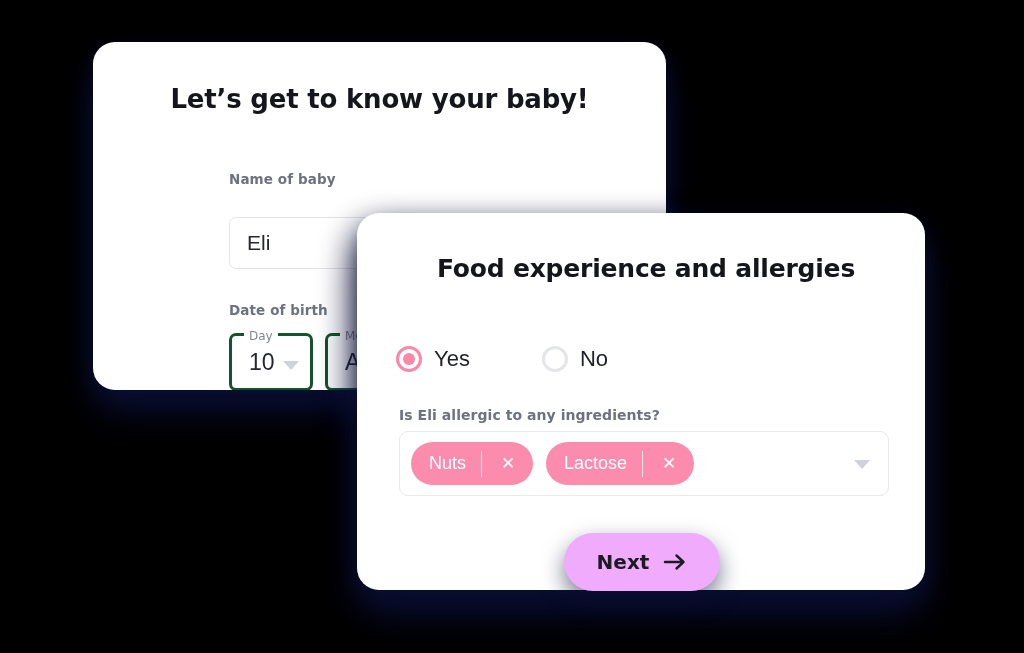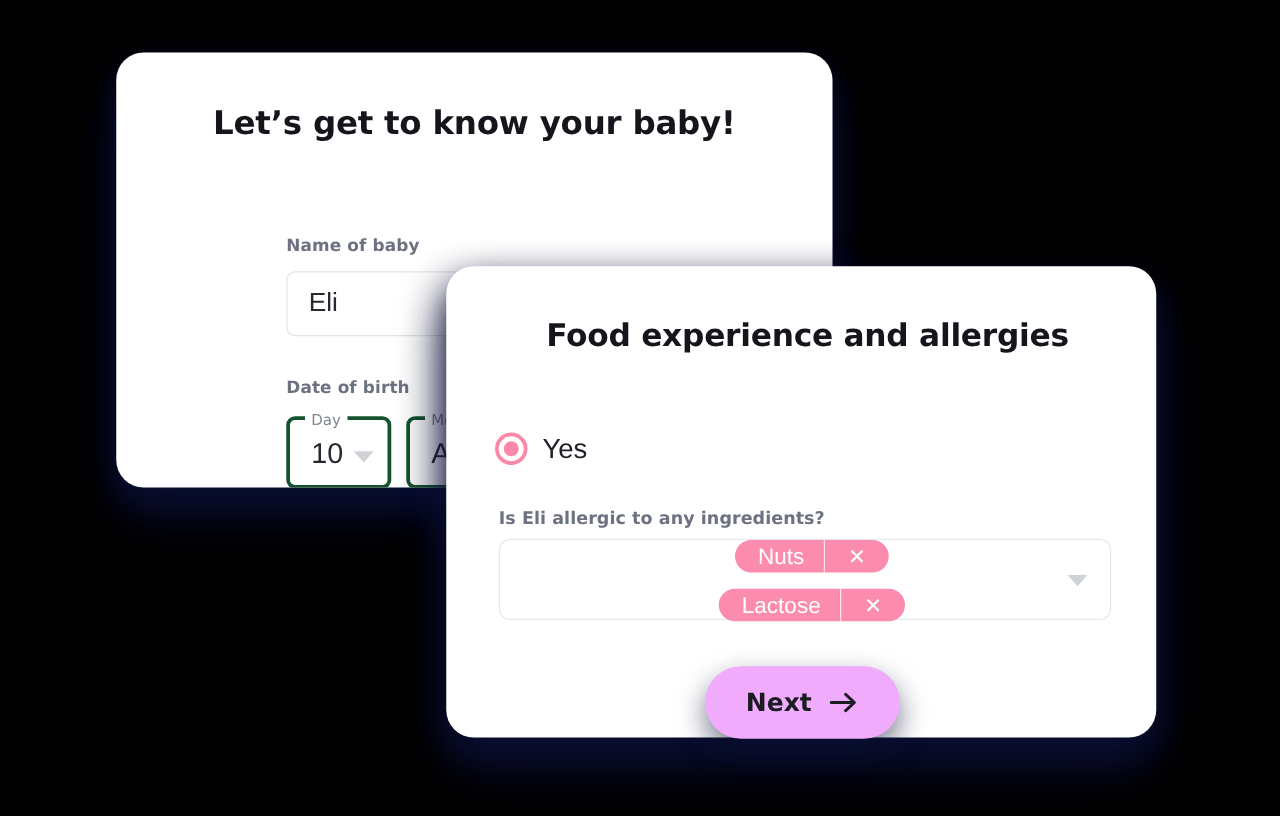--- a/index.html
+++ b/index.html
@@ -191,21 +191,20 @@
   #allergy-box {
     position: absolute;
     box-sizing: border-box;
     border: 1px solid #e6e8ec;
     border-radius: 9px;
     background: #ffffff;
     display: flex;
     align-items: center;
     padding-left: 11px;
     gap: 13px;
-    flex-direction: column;
   }
   .chip {
     height: 43px;
     border-radius: 22px;
     background: #fb8cae;
     display: flex;
     align-items: center;
     color: #ffffff;
     font-family: "Liberation Sans", sans-serif;
     font-size: 18px;
@@ -255,21 +254,21 @@
 </style>
 </head>
 <body>
 
 <div class="stage">
 
   <div class="card" id="card-baby">
 
     <div class="card-title" id="baby-title">Let’s get to know your baby!</div>
 
-    <div class="field-label" style="position:absolute; left:136px; top:147px;">Name of baby</div>
+    <div class="field-label" style="position:absolute; left:136px; top:129px;">Name of baby</div>
 
     <div class="text-input" style="left:136px; top:175px; width:490px; height:52px;" placeholder="Name of baby">Eli</div>
 
     <div class="field-label" style="position:absolute; left:136px; top:260px;">Date of birth</div>
 
     <div class="outlined-field" style="left:136px; top:291px; width:84px; height:58px;">
       <span class="legend">Day</span>
       <span class="value">10</span>
       <span class="caret-down" style="right:11px; top:25px;"></span>
     </div>
@@ -278,21 +277,21 @@
       <span class="legend">Month</span>
       <span class="value">August</span>
     </div>
   </div>
 
   <div class="card" id="card-food">
 
     <div class="card-title" id="food-title">Food experience and allergies</div>
 
 
-    <div class="radio-row" style="left:39px; top:133px; gap:72px;flex-direction:column;">
+    <div class="radio-row" style="left:39px; top:133px; gap:72px;">
 
       <div class="radio-opt">
         <span class="radio-circle on">
           <span class="radio-dot"></span>
         </span>
         <span class="radio-label">Yes</span>
       </div>
 
       <div class="radio-opt">
         <span class="radio-circle off"></span>

